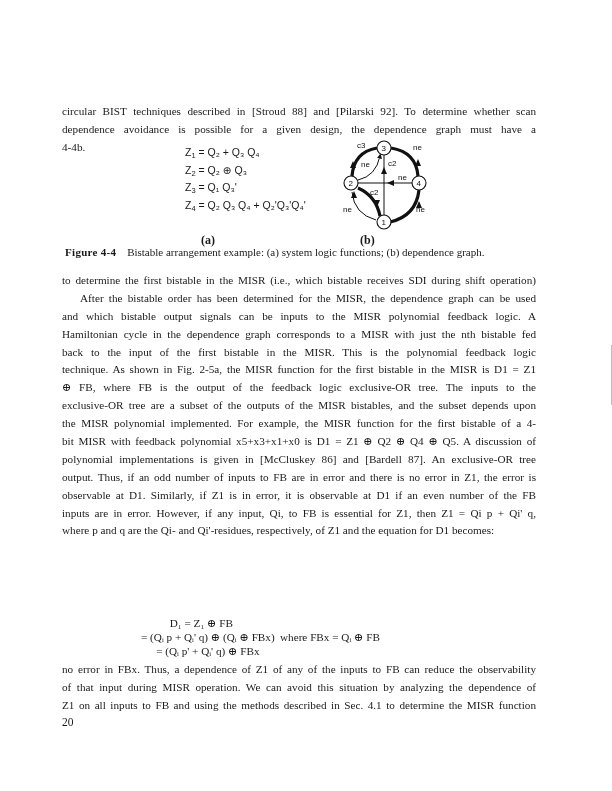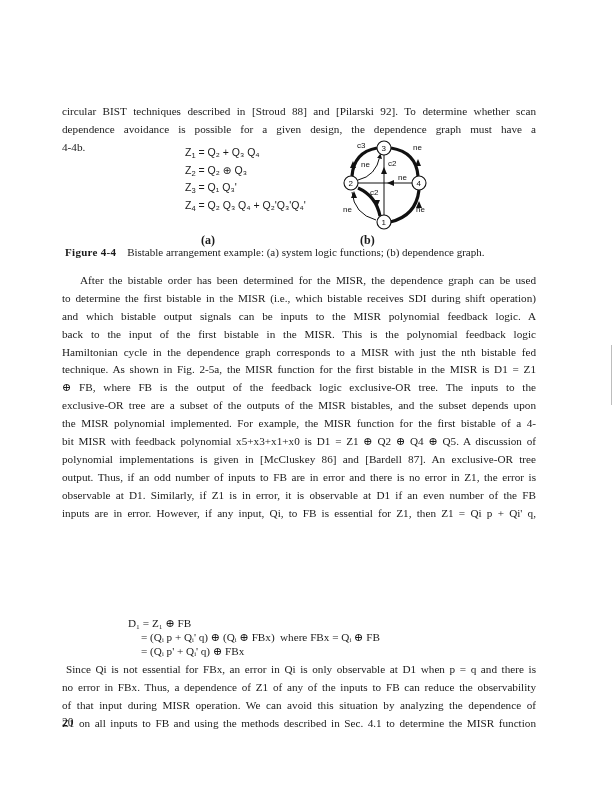--- a/index.html
+++ b/index.html
@@ -25,21 +25,21 @@
   .lab-b { position: absolute; left: 360px; top: 233px; font-size: 12px; font-weight: bold; }
   .caption {
     position: absolute; left: 65px; top: 246px; font-size: 11px; white-space: nowrap;
   }
   .caption .fig { font-weight: bold; margin-right: 8px; letter-spacing: 0.3px; }
   .graph { position: absolute; left: 330px; top: 138px; }
   .graph text { font-family: "Liberation Sans", "DejaVu Sans", sans-serif; font-size: 8px; fill: #111; }
   .display {
     position: absolute; left: 128px; top: 617px; font-size: 11.2px;
   }
-  .display div { height: 14px; white-space: nowrap; position: relative; }
+  .display div { height: 14px; white-space: nowrap; position: relative; text-align: center; }
   .pagenum { position: absolute; left: 62px; top: 716px; font-size: 11.5px; }
   .margin-mark { position: absolute; left: 611px; width: 1px; background: #bdbdbd; }
 </style>
 </head>
 <body>
 
 <div class="para" style="top:62px;margin-top:41px;">
   <span class="line">circular BIST techniques described in [Stroud 88] and [Pilarski 92]. To determine whether scan</span>
   <span class="line">dependence avoidance is possible for a given design, the dependence graph must have a</span>
   <span class="line last">4-4b.</span>
@@ -105,47 +105,47 @@
   <text x="86" y="74">ne</text>
 </svg>
 <div class="lab-b">(b)</div>
 
 <div class="caption">
   <span class="fig">Figure 4-4</span>
   <span>Bistable arrangement example: (a) system logic functions; (b) dependence graph.</span>
 </div>
 
 <div class="para" style="top:272px;">
+  <span class="line">to determine the first bistable in the MISR (i.e., which bistable receives SDI during shift operation)</span>
   <span class="line ind">After the bistable order has been determined for the MISR, the dependence graph can be used</span>
-  <span class="line">to determine the first bistable in the MISR (i.e., which bistable receives SDI during shift operation)</span>
   <span class="line">and which bistable output signals can be inputs to the MISR polynomial feedback logic. A</span>
+  <span class="line">Hamiltonian cycle in the dependence graph corresponds to a MISR with just the nth bistable fed</span>
   <span class="line">back to the input of the first bistable in the MISR. This is the polynomial feedback logic</span>
-  <span class="line">Hamiltonian cycle in the dependence graph corresponds to a MISR with just the nth bistable fed</span>
   <span class="line">technique. As shown in Fig. 2-5a, the MISR function for the first bistable in the MISR is D1 = Z1</span>
   <span class="line">⊕ FB, where FB is the output of the feedback logic exclusive-OR tree. The inputs to the</span>
   <span class="line">exclusive-OR tree are a subset of the outputs of the MISR bistables, and the subset depends upon</span>
   <span class="line">the MISR polynomial implemented. For example, the MISR function for the first bistable of a 4-</span>
   <span class="line">bit MISR with feedback polynomial x5+x3+x1+x0 is D1 = Z1 ⊕ Q2 ⊕ Q4 ⊕ Q5. A discussion of</span>
   <span class="line">polynomial implementations is given in [McCluskey 86] and [Bardell 87]. An exclusive-OR tree</span>
   <span class="line">output. Thus, if an odd number of inputs to FB are in error and there is no error in Z1, the error is</span>
   <span class="line">observable at D1. Similarly, if Z1 is in error, it is observable at D1 if an even number of the FB</span>
   <span class="line">inputs are in error. However, if any input, Qi, to FB is essential for Z1, then Z1 = Qi p + Qi' q,</span>
+  <span class="line last">where p and q are the Qi- and Qi'-residues, respectively, of Z1 and the equation for D1 becomes:</span>
 </div>
 
 <div class="display">
   <div>D₁ = Z₁ ⊕ FB</div>
   <div style="padding-left:13px;">
     <span>= (Qᵢ p + Qᵢ' q) ⊕ (Qᵢ ⊕ FBx)</span>
     <span style="position:absolute; left:152px;">where FBx = Qᵢ ⊕ FB</span>
   </div>
   <div style="padding-left:13px;">= (Qᵢ p' + Qᵢ' q) ⊕ FBx</div>
 </div>
 
 <div class="para" style="top:661px;">
-  <span class="line ind" style="text-indent:4px;">Since Qi is not essential for FBx, an error in Qi is only observable at D1 when p = q and there is</span>
   <span class="line">no error in FBx. Thus, a dependence of Z1 of any of the inputs to FB can reduce the observability</span>
   <span class="line">of that input during MISR operation. We can avoid this situation by analyzing the dependence of</span>
   <span class="line">Z1 on all inputs to FB and using the methods described in Sec. 4.1 to determine the MISR function</span>
 </div>
 
 <div class="pagenum">20</div>
 
 <div class="margin-mark" style="top:345px; height:60px;"></div>
 
 </body></html>

